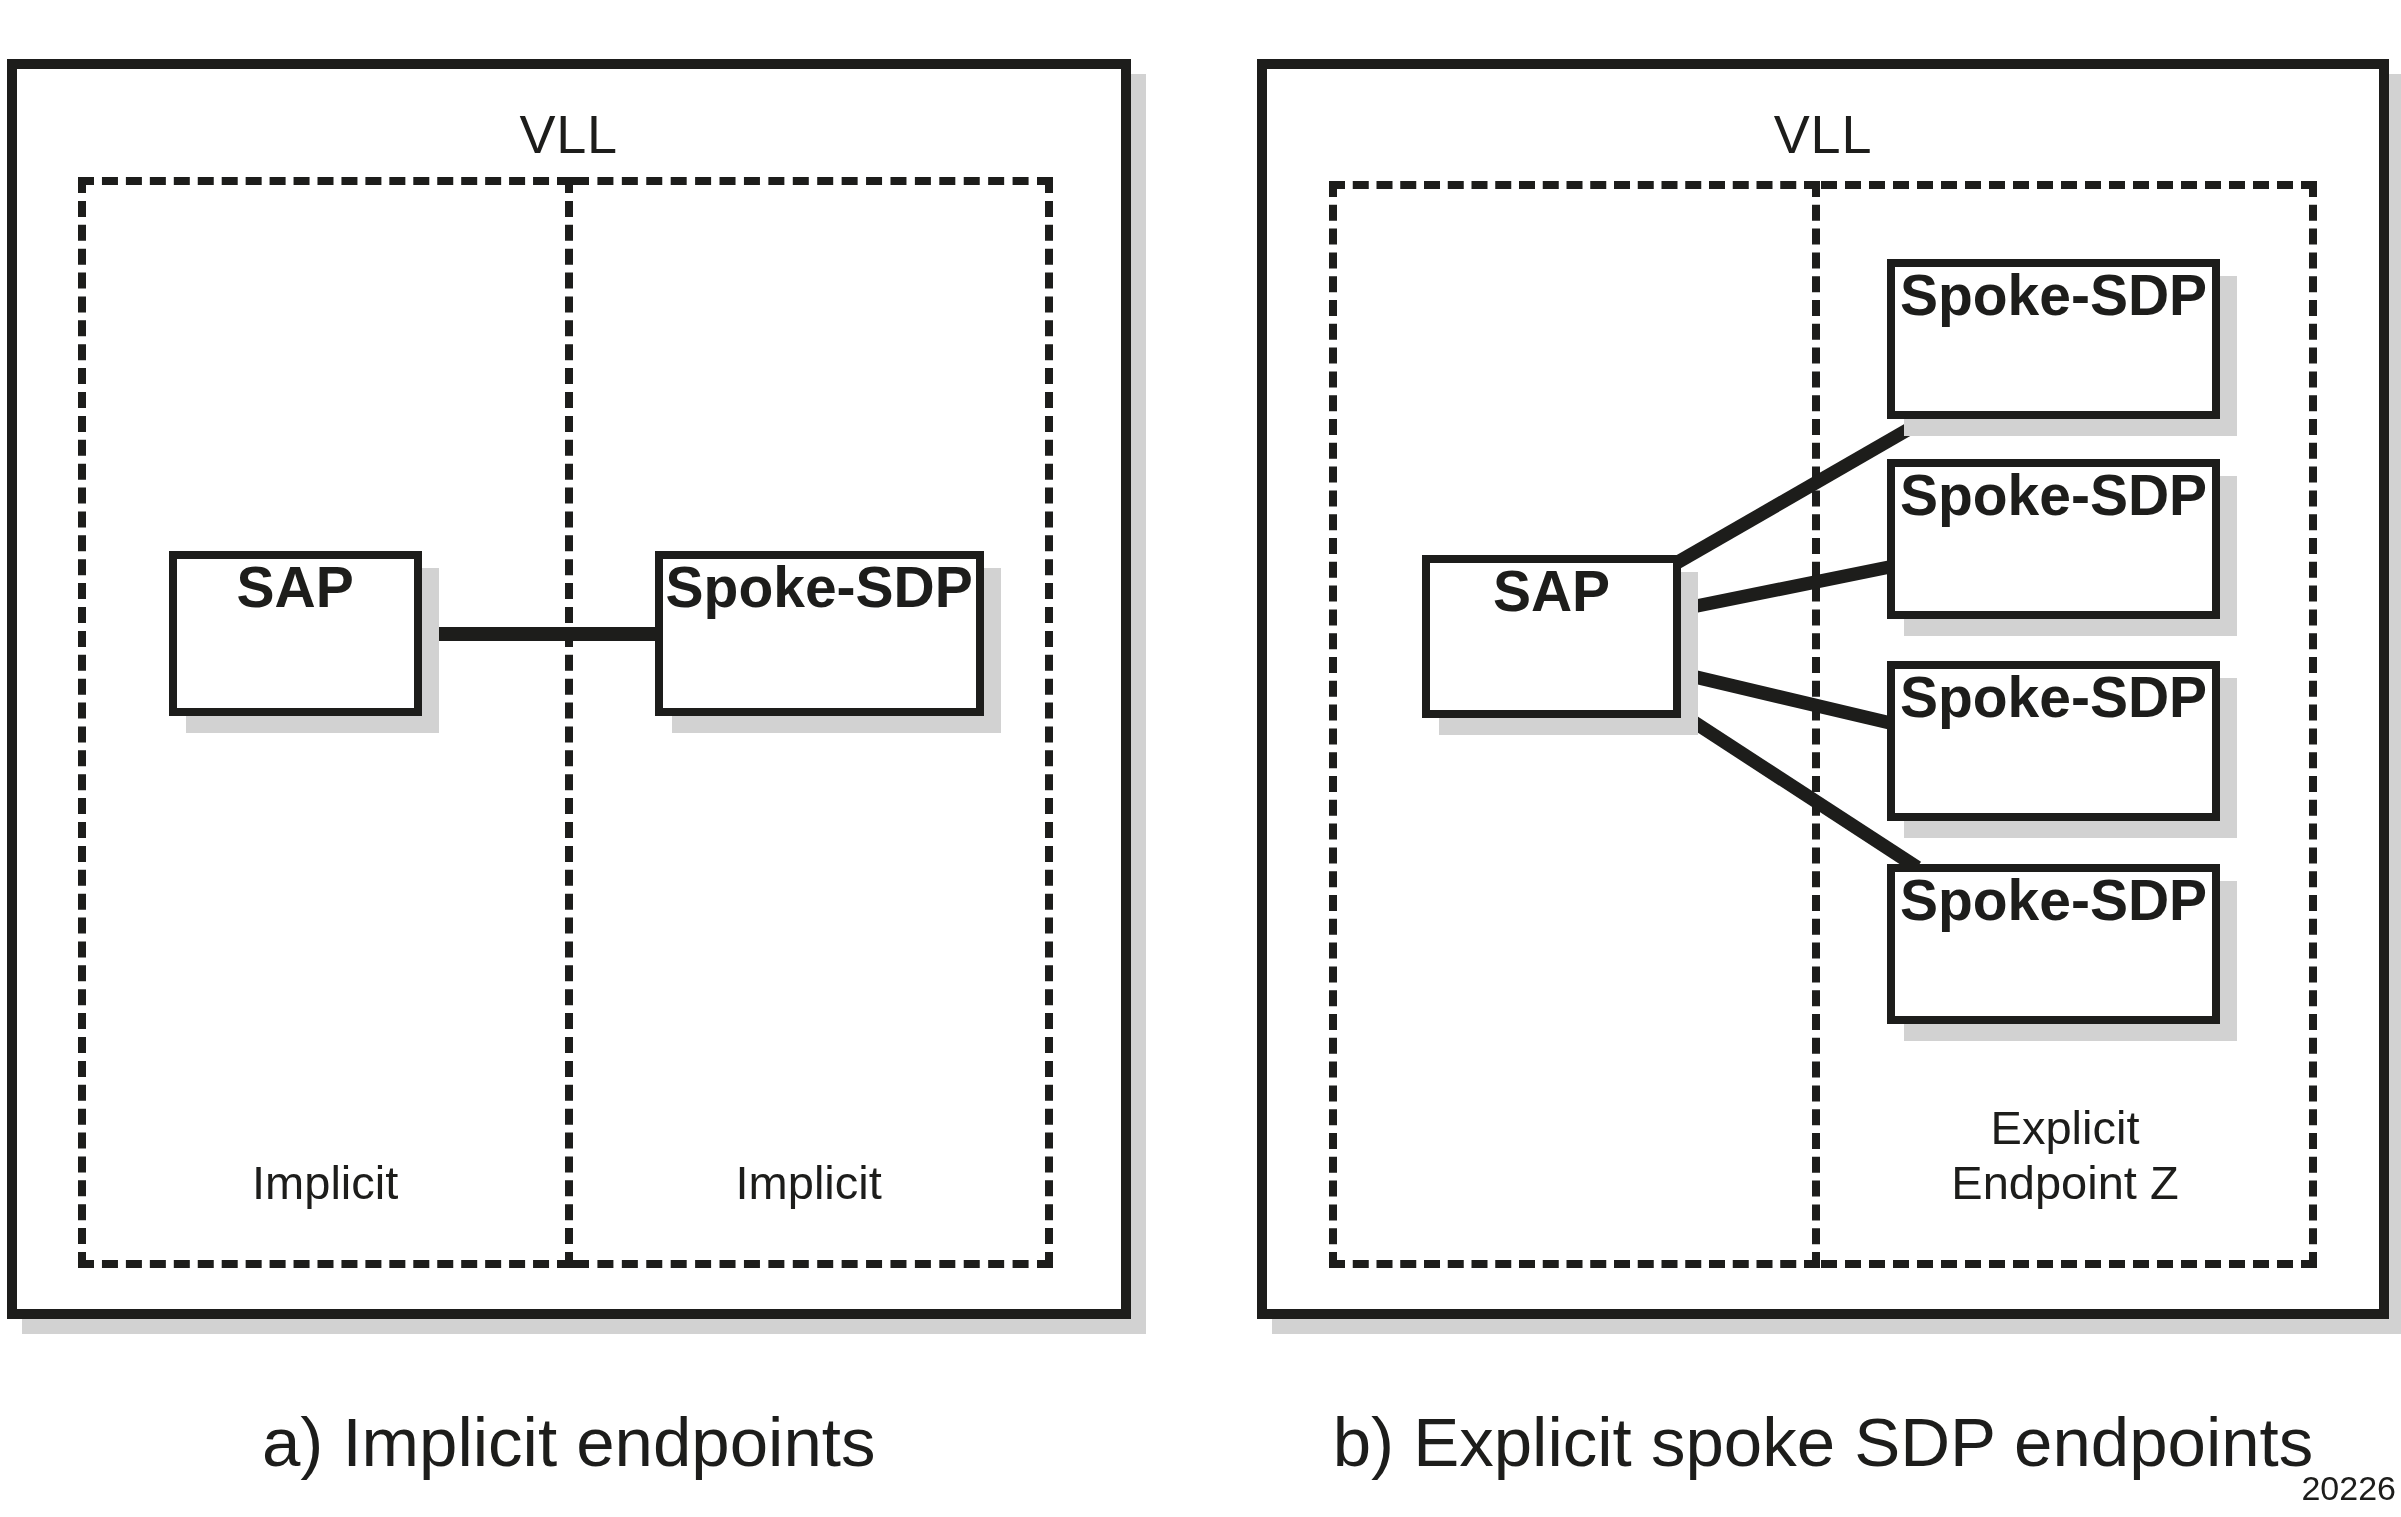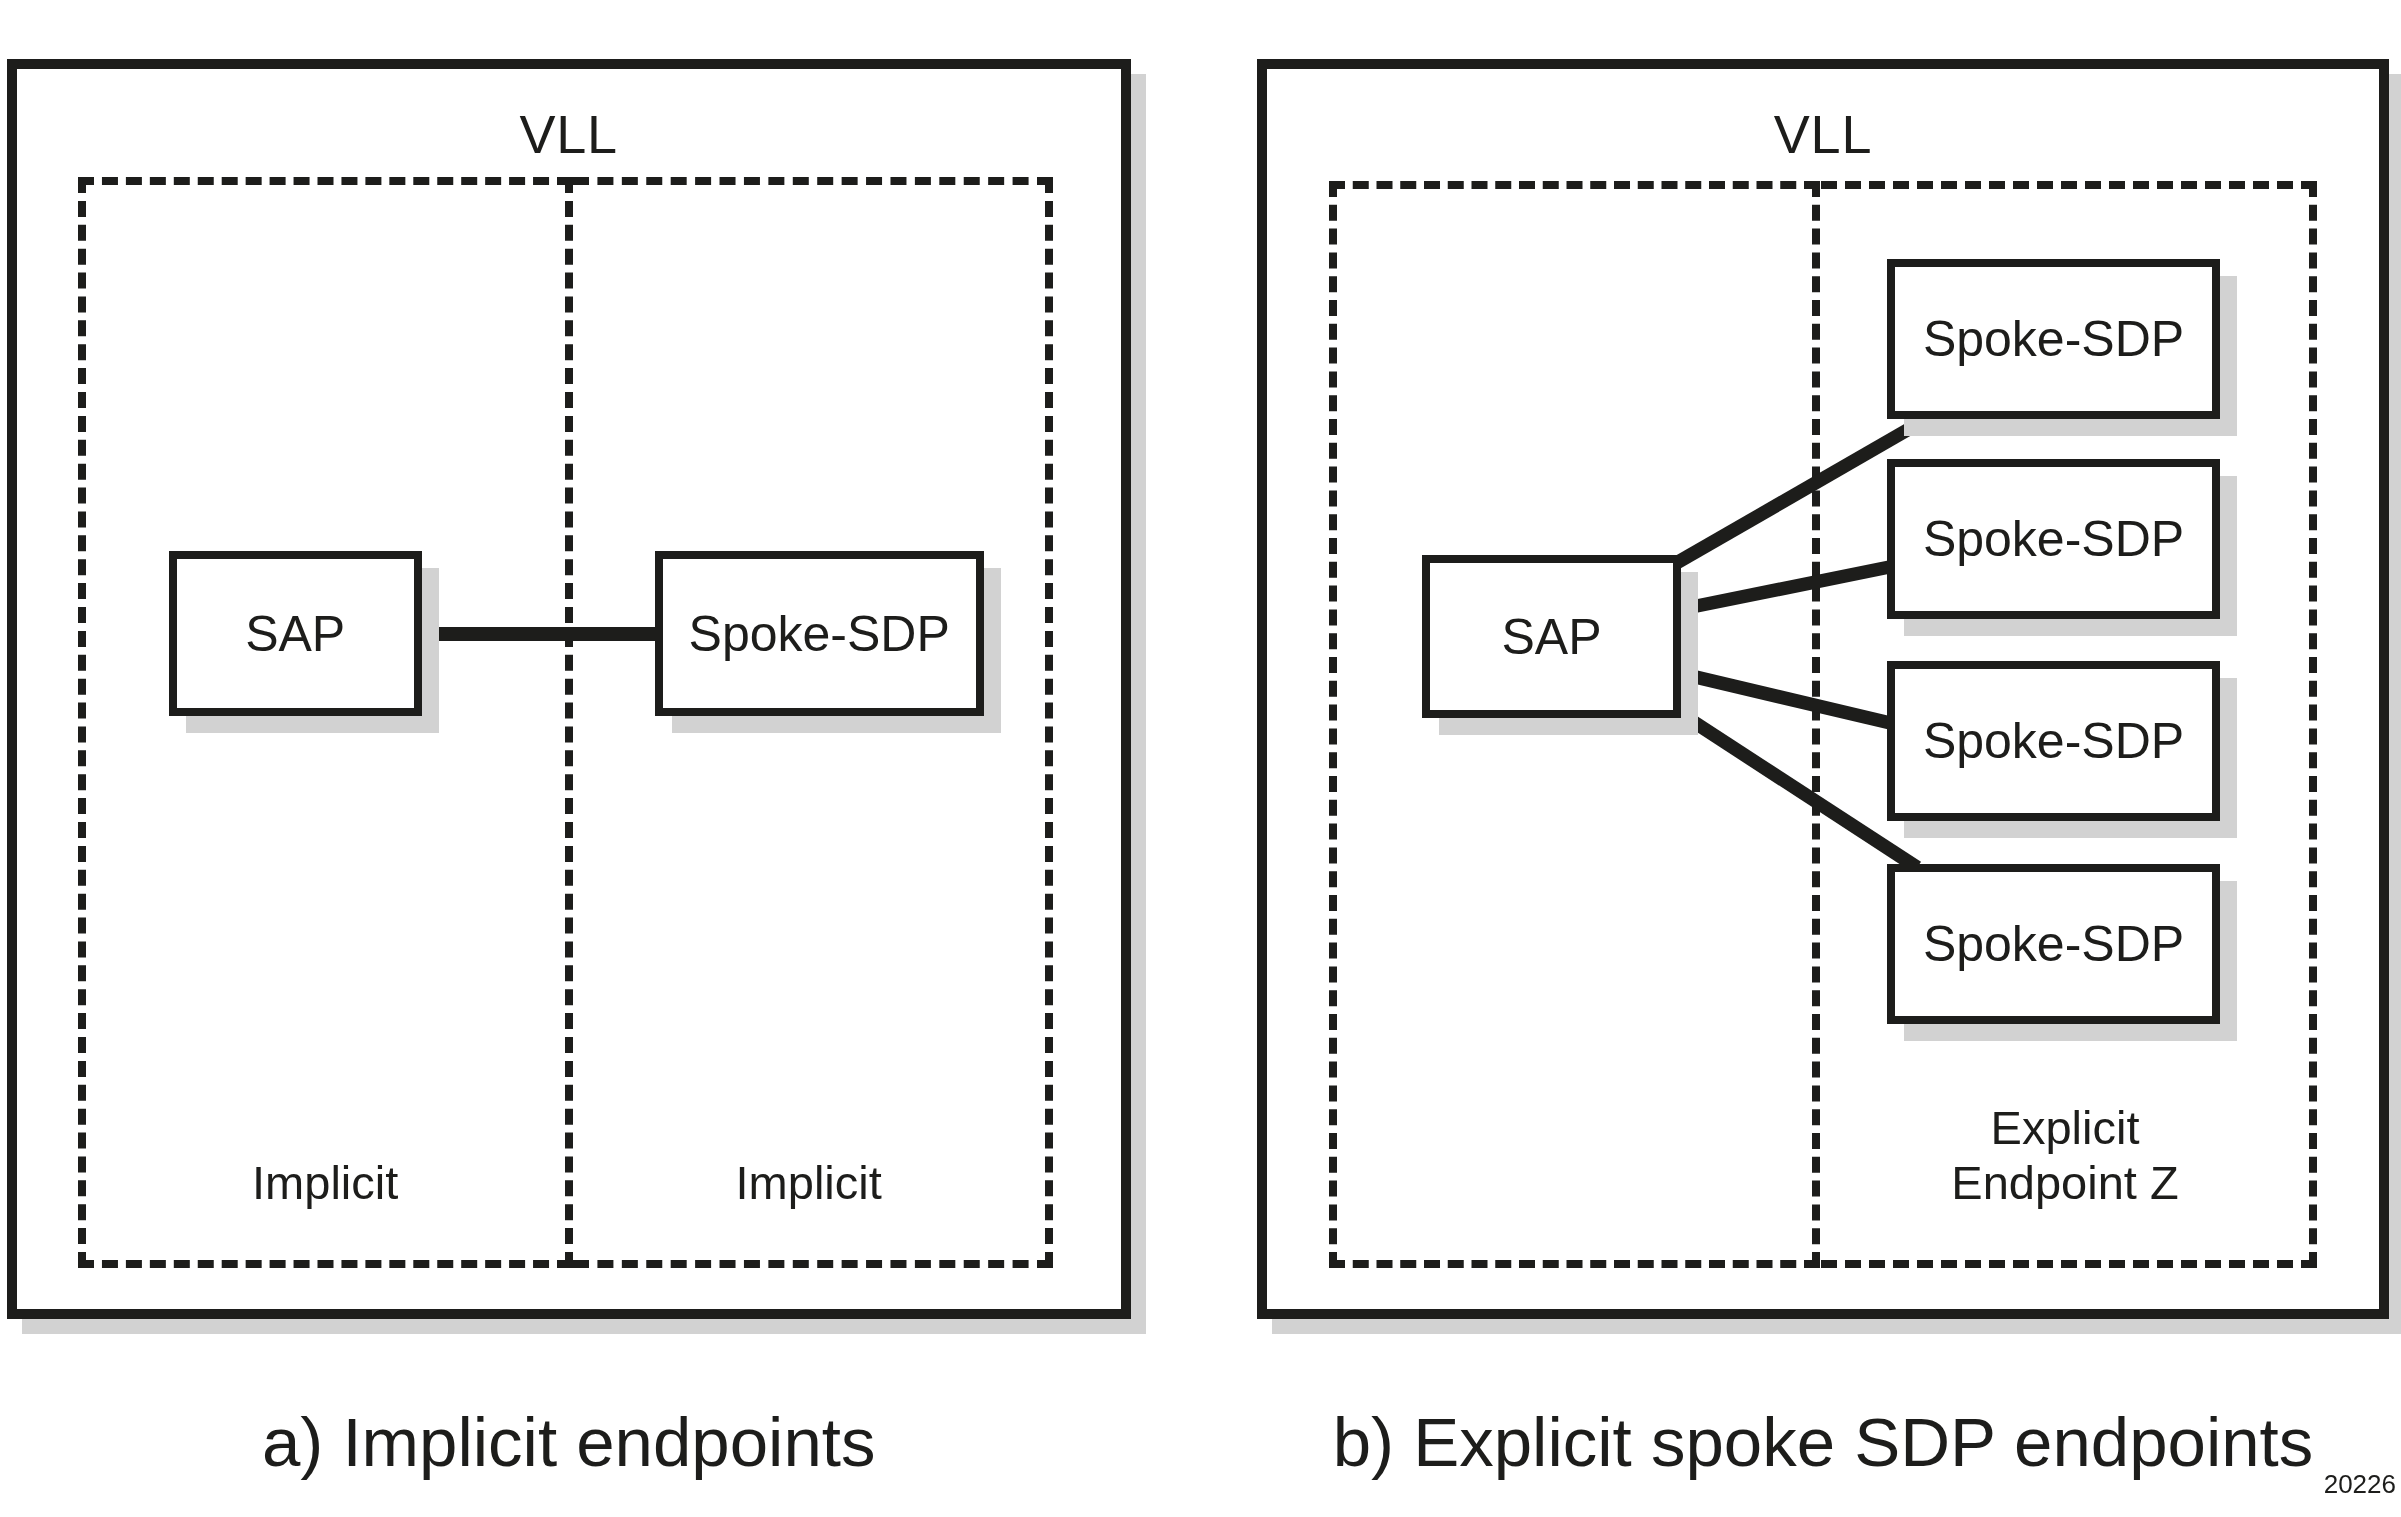--- a/index.html
+++ b/index.html
@@ -44,22 +44,22 @@
   .panel-a .dash-right{left:556px;width:480px;}
   .panel-b .dash-left {left:62px;top:112px;height:1087px;width:491px;}
   .panel-b .dash-right{left:554px;top:112px;height:1087px;width:496px;}
 
   
   .node{
     position:absolute;z-index:2;
     border:8.4px solid var(--ink);
     background:var(--bg);
     box-shadow:17px 17px 0 0 var(--shadow);
-    display:flex;align-items:center;justify-content:center;
-    font-size:50px;line-height:1;
+    display:flex;justify-content:center;
+    font-size:57px;line-height:1;font-weight:bold;
   }
   .node-sap-a  {left:152px;top:482px;width:253px;height:165px;}
   .node-spoke-a{left:638px;top:482px;width:329px;height:165px;}
   .node-sap-b  {left:155px;top:486px;width:259px;height:163px;}
   .node-spoke-b{left:620px;width:333px;height:160px;}
   .node-spoke-b1{top:190px;}
   .node-spoke-b2{top:390px;}
   .node-spoke-b3{top:592px;}
   .node-spoke-b4{top:795px;}
 
@@ -84,21 +84,21 @@
   
   .caption{
     position:absolute;top:1408px;
     text-align:center;font-size:69px;line-height:1;
   }
   .caption-a{left:6.7px;width:1124px;}
   .caption-b{left:1257px;width:1132px;}
 
   .figure-number{
     position:absolute;top:1471px;right:5px;
-    font-size:26px;line-height:1;
+    font-size:34px;line-height:1;
   }
 </style>
 </head>
 <body>
 
 <div class="page">
 
   <div class="panel panel-a">
     <div class="vll-title">VLL</div>
 

